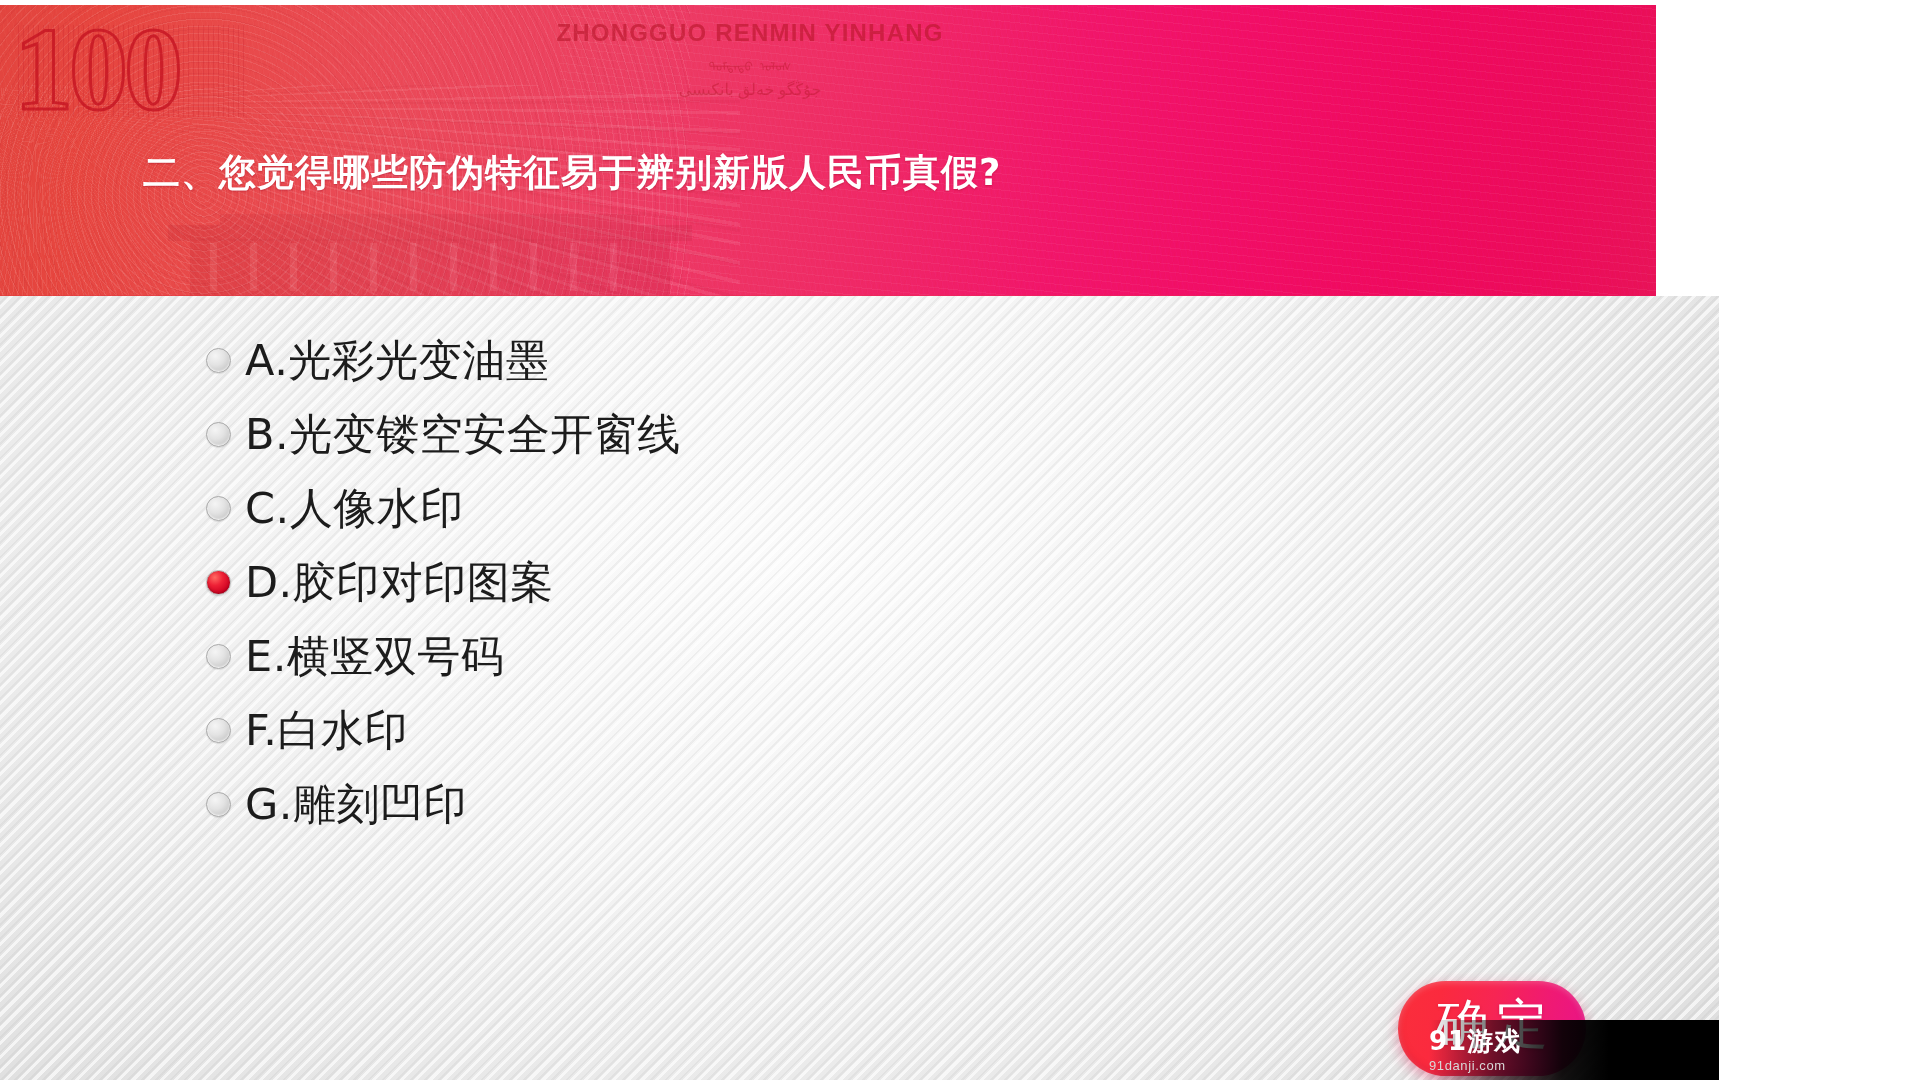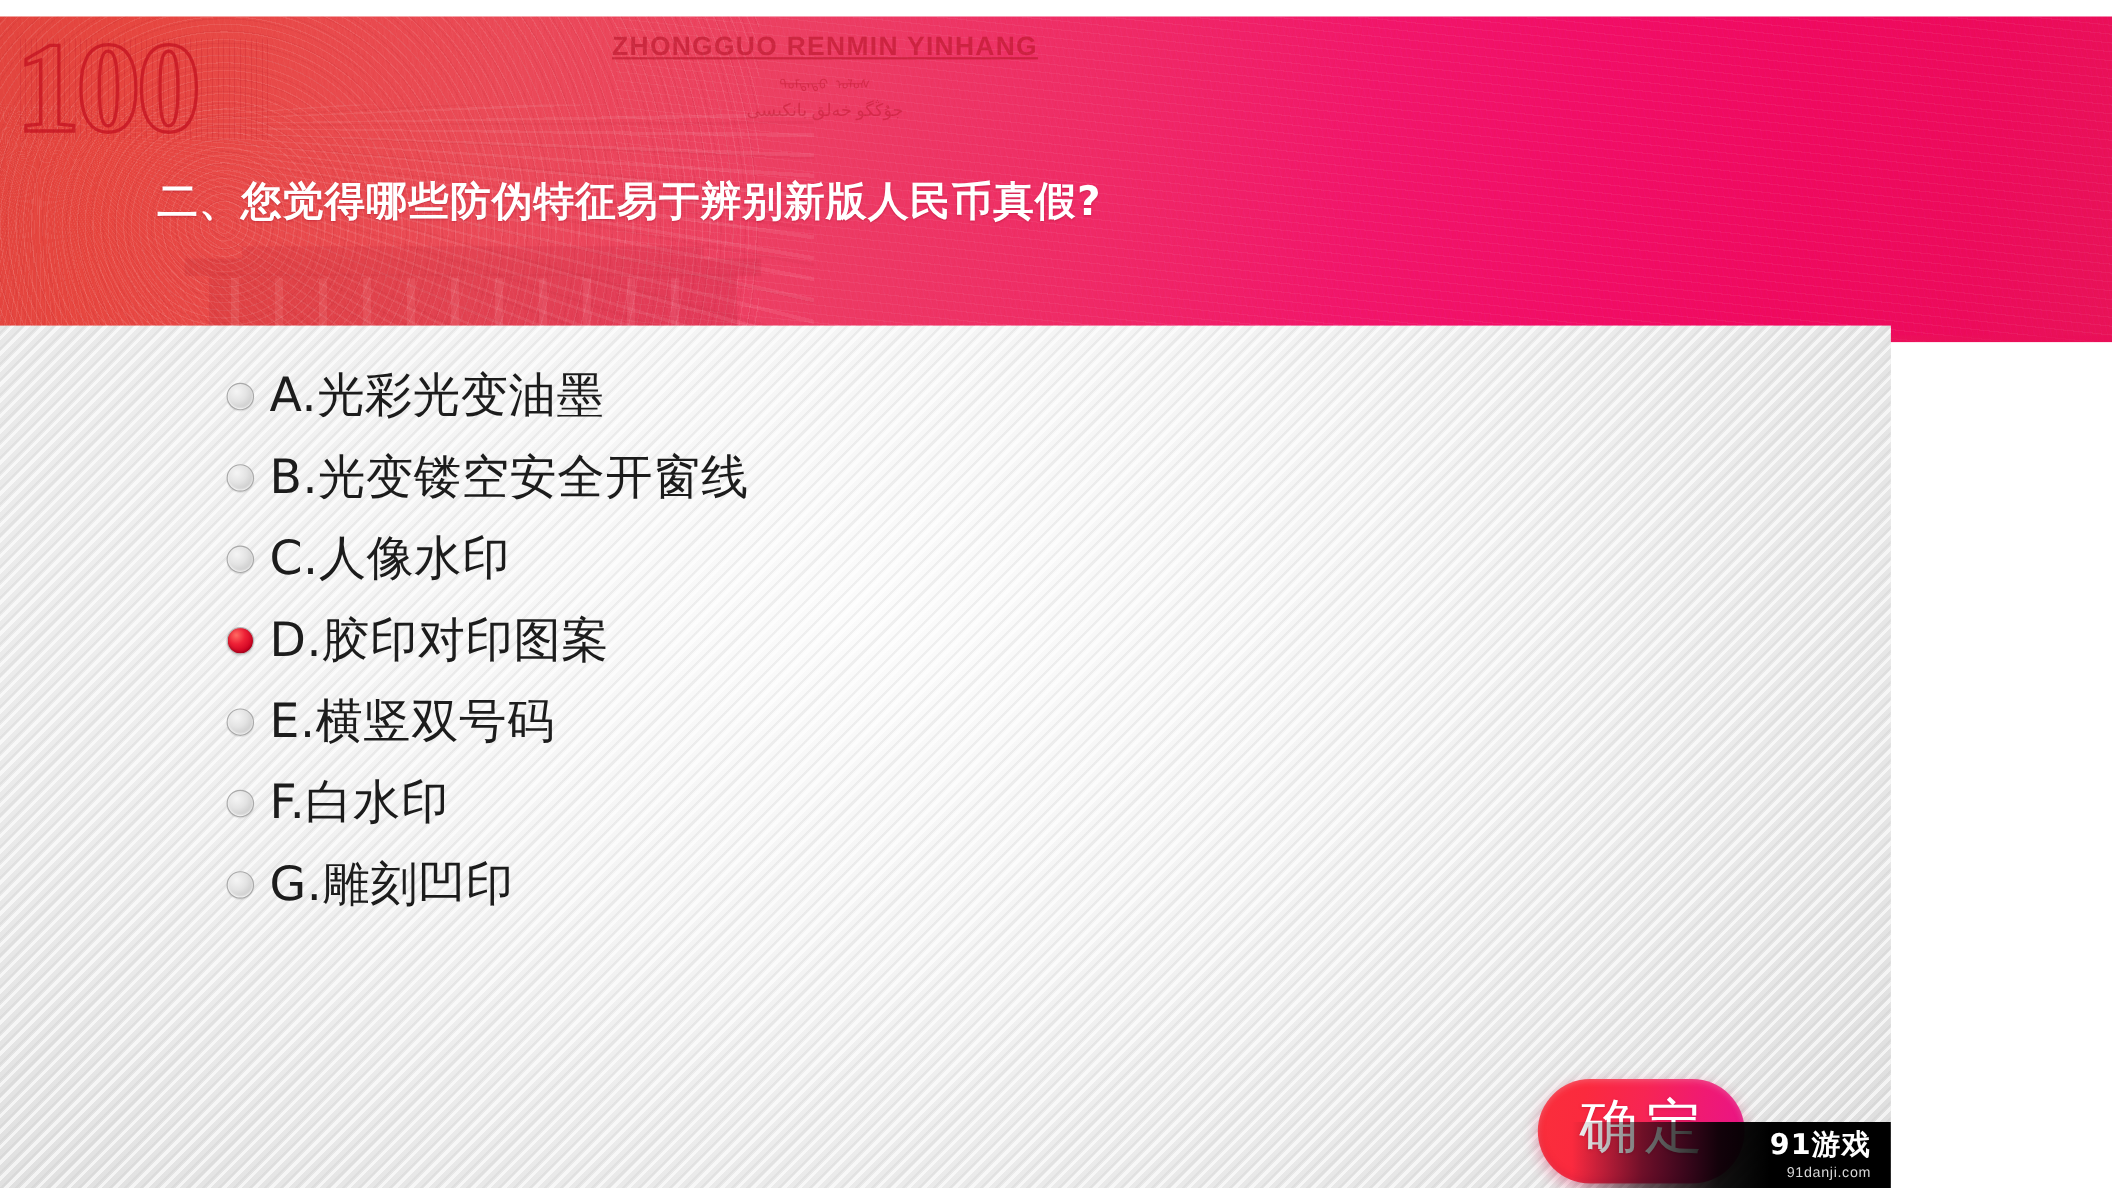--- a/index.html
+++ b/index.html
@@ -13,22 +13,22 @@
     height: 1080px;
     overflow: hidden;
     font-family: "Liberation Sans", "DejaVu Sans", sans-serif;
     position: relative;
   }
 
   
   .banner {
     position: absolute;
     left: 0;
-    top: 15px;
-    width: 1920px;
+    top: 5px;
+    width: 1656px;
     height: 296px;
     overflow: hidden;
     background:
       linear-gradient(100deg,
         #e2453f 0%,
         #e6463f 6%,
         #e84a4a 14%,
         #ea4a58 24%,
         #ec3e63 38%,
         #ef2a66 52%,
@@ -146,21 +146,20 @@
     text-align: center;
     user-select: none;
   }
   .bank-name .latin {
     font-size: 24px;
     font-weight: 700;
     letter-spacing: 1.2px;
     color: rgba(186, 22, 44, .62);
     font-family: "Liberation Sans", sans-serif;
     white-space: nowrap;
-    text-decoration: underline;
   }
   .bank-name .mongolian {
     margin-top: 7px;
     font-size: 12px;
     letter-spacing: 13px;
     color: rgba(186, 22, 44, .48);
     font-family: Liberation Mono, monospace;
     white-space: nowrap;
   }
   .bank-name .uyghur {
@@ -356,21 +355,21 @@
     width: 290px;
     height: 60px;
     background: linear-gradient(90deg,
       rgba(0,0,0,0) 0%,
       rgba(0,0,0,.55) 22%,
       rgba(0,0,0,.92) 46%,
       #000000 62%,
       #000000 100%);
     display: flex;
     flex-direction: column;
-    align-items: flex-end;
+    align-items: flex-start;
     justify-content: center;
     padding-right: 18px;
     box-sizing: border-box;
     pointer-events: none;
   }
   .watermark .wm-main {
     font-size: 26px;
     font-weight: 700;
     color: #ffffff;
     line-height: 1;

